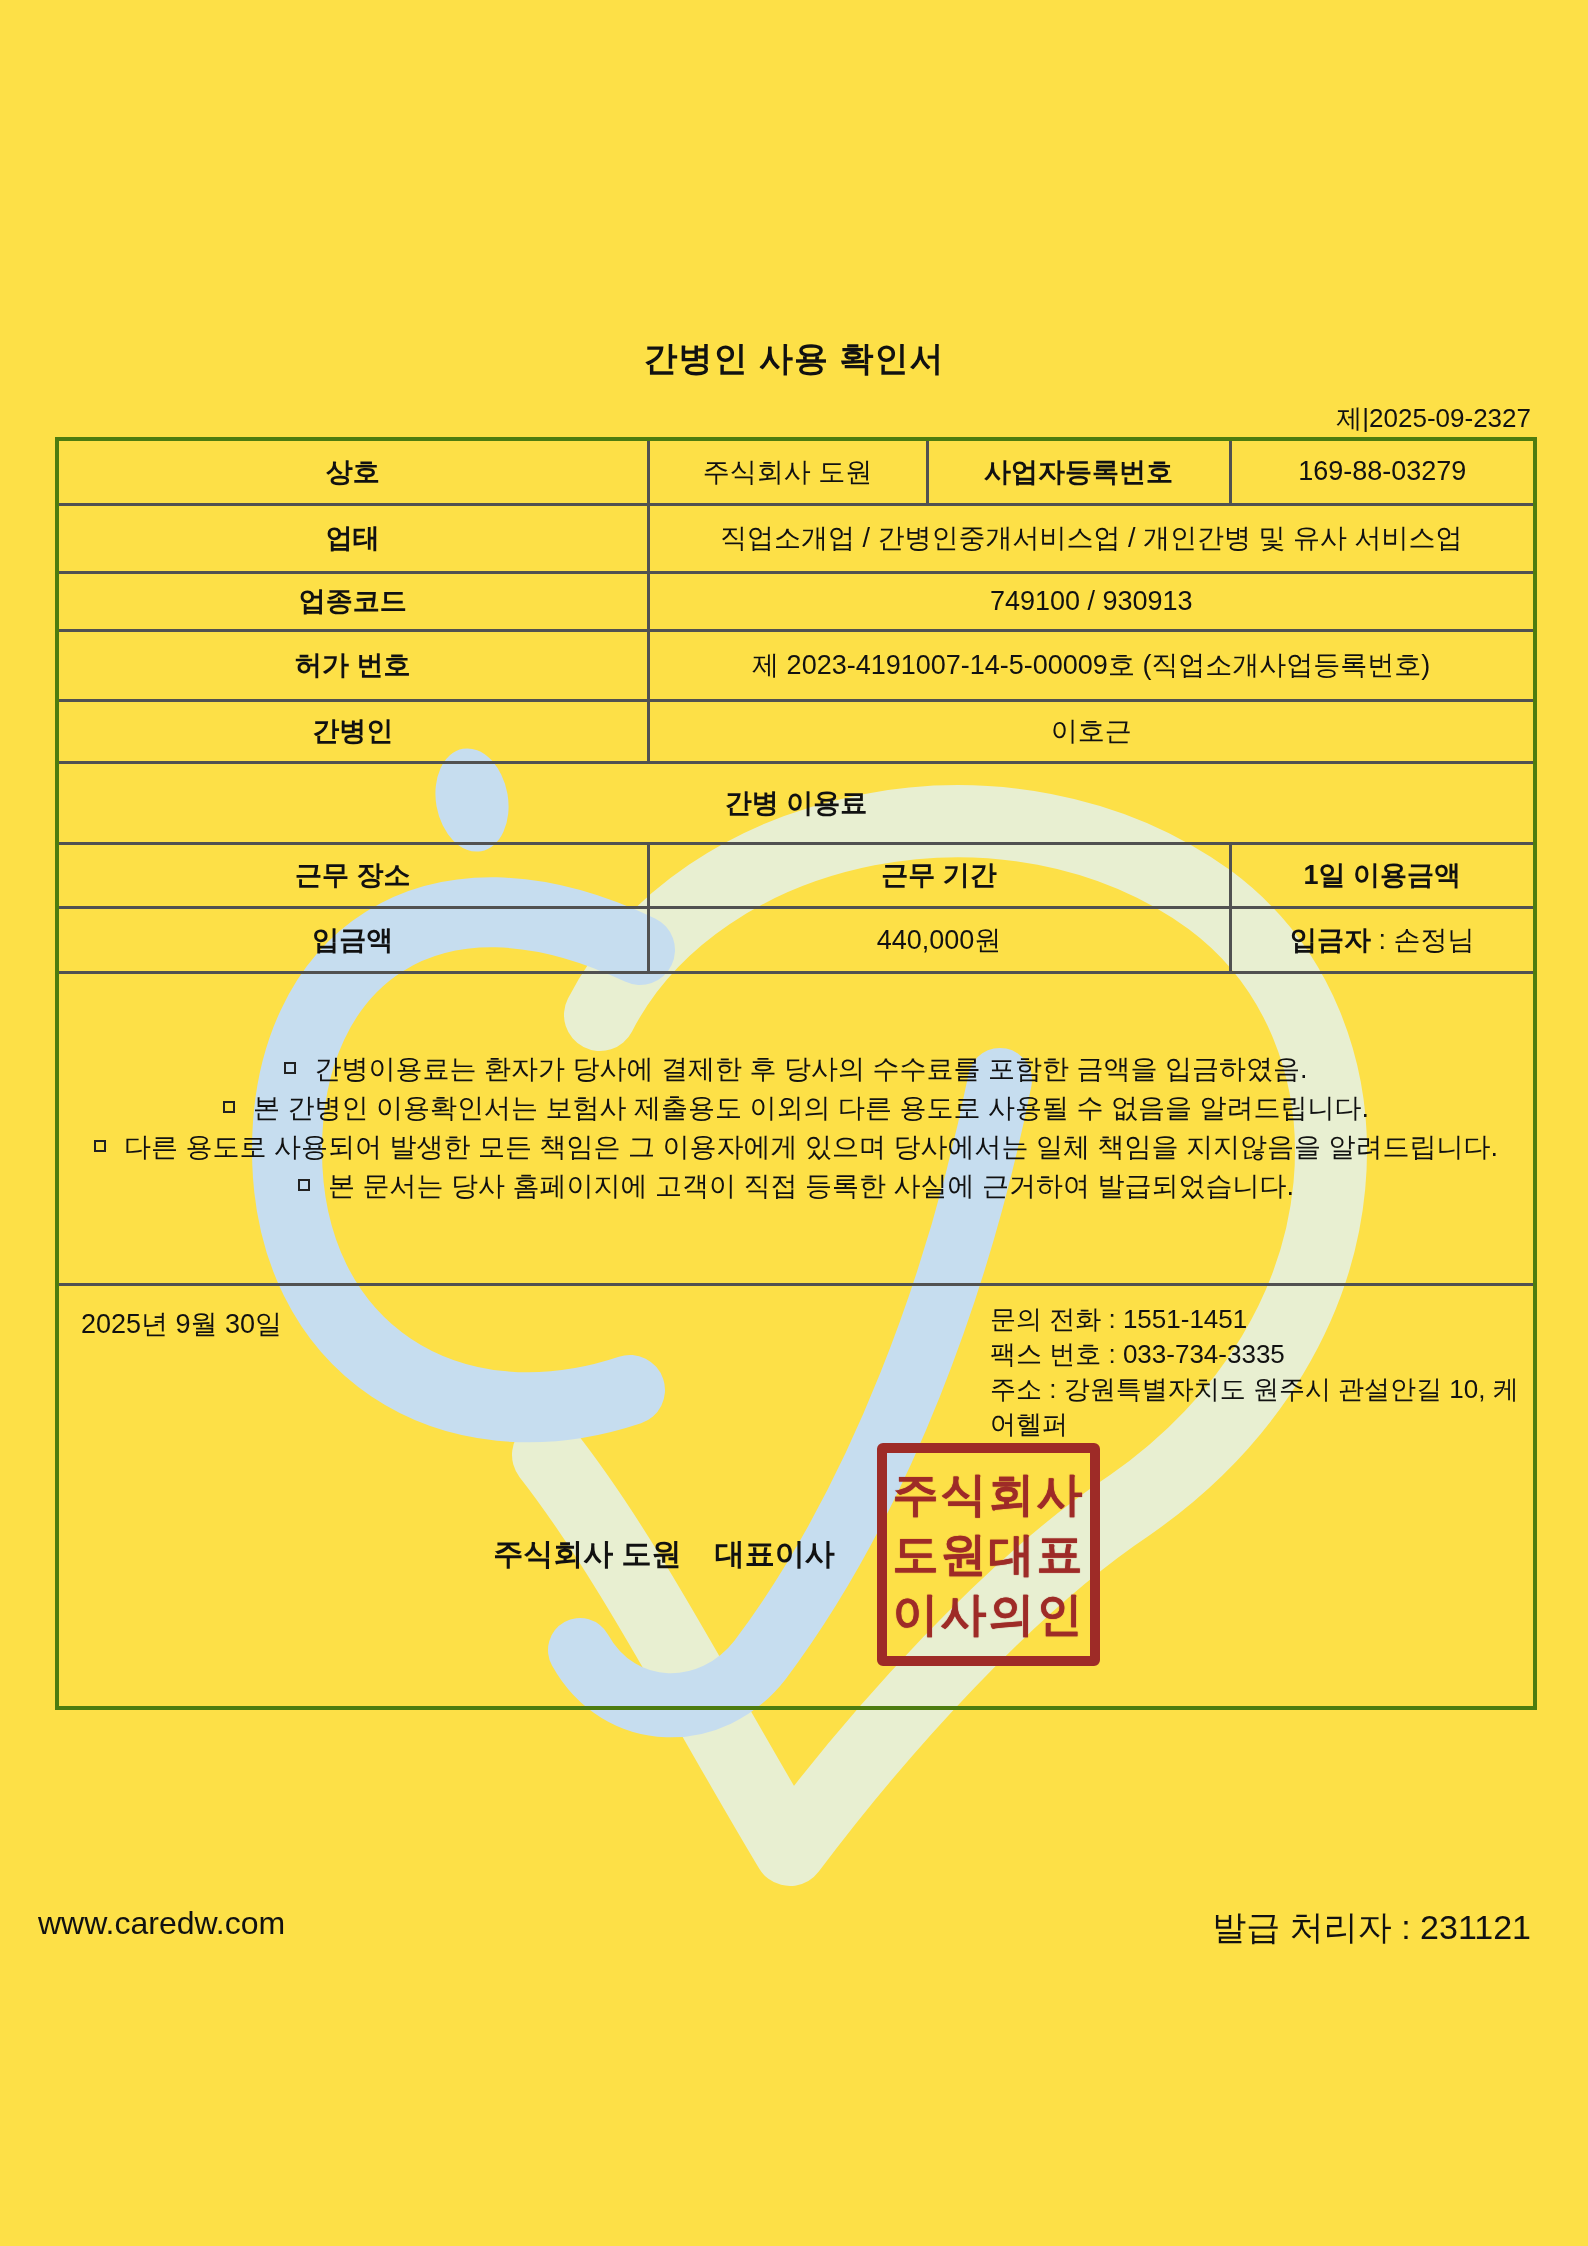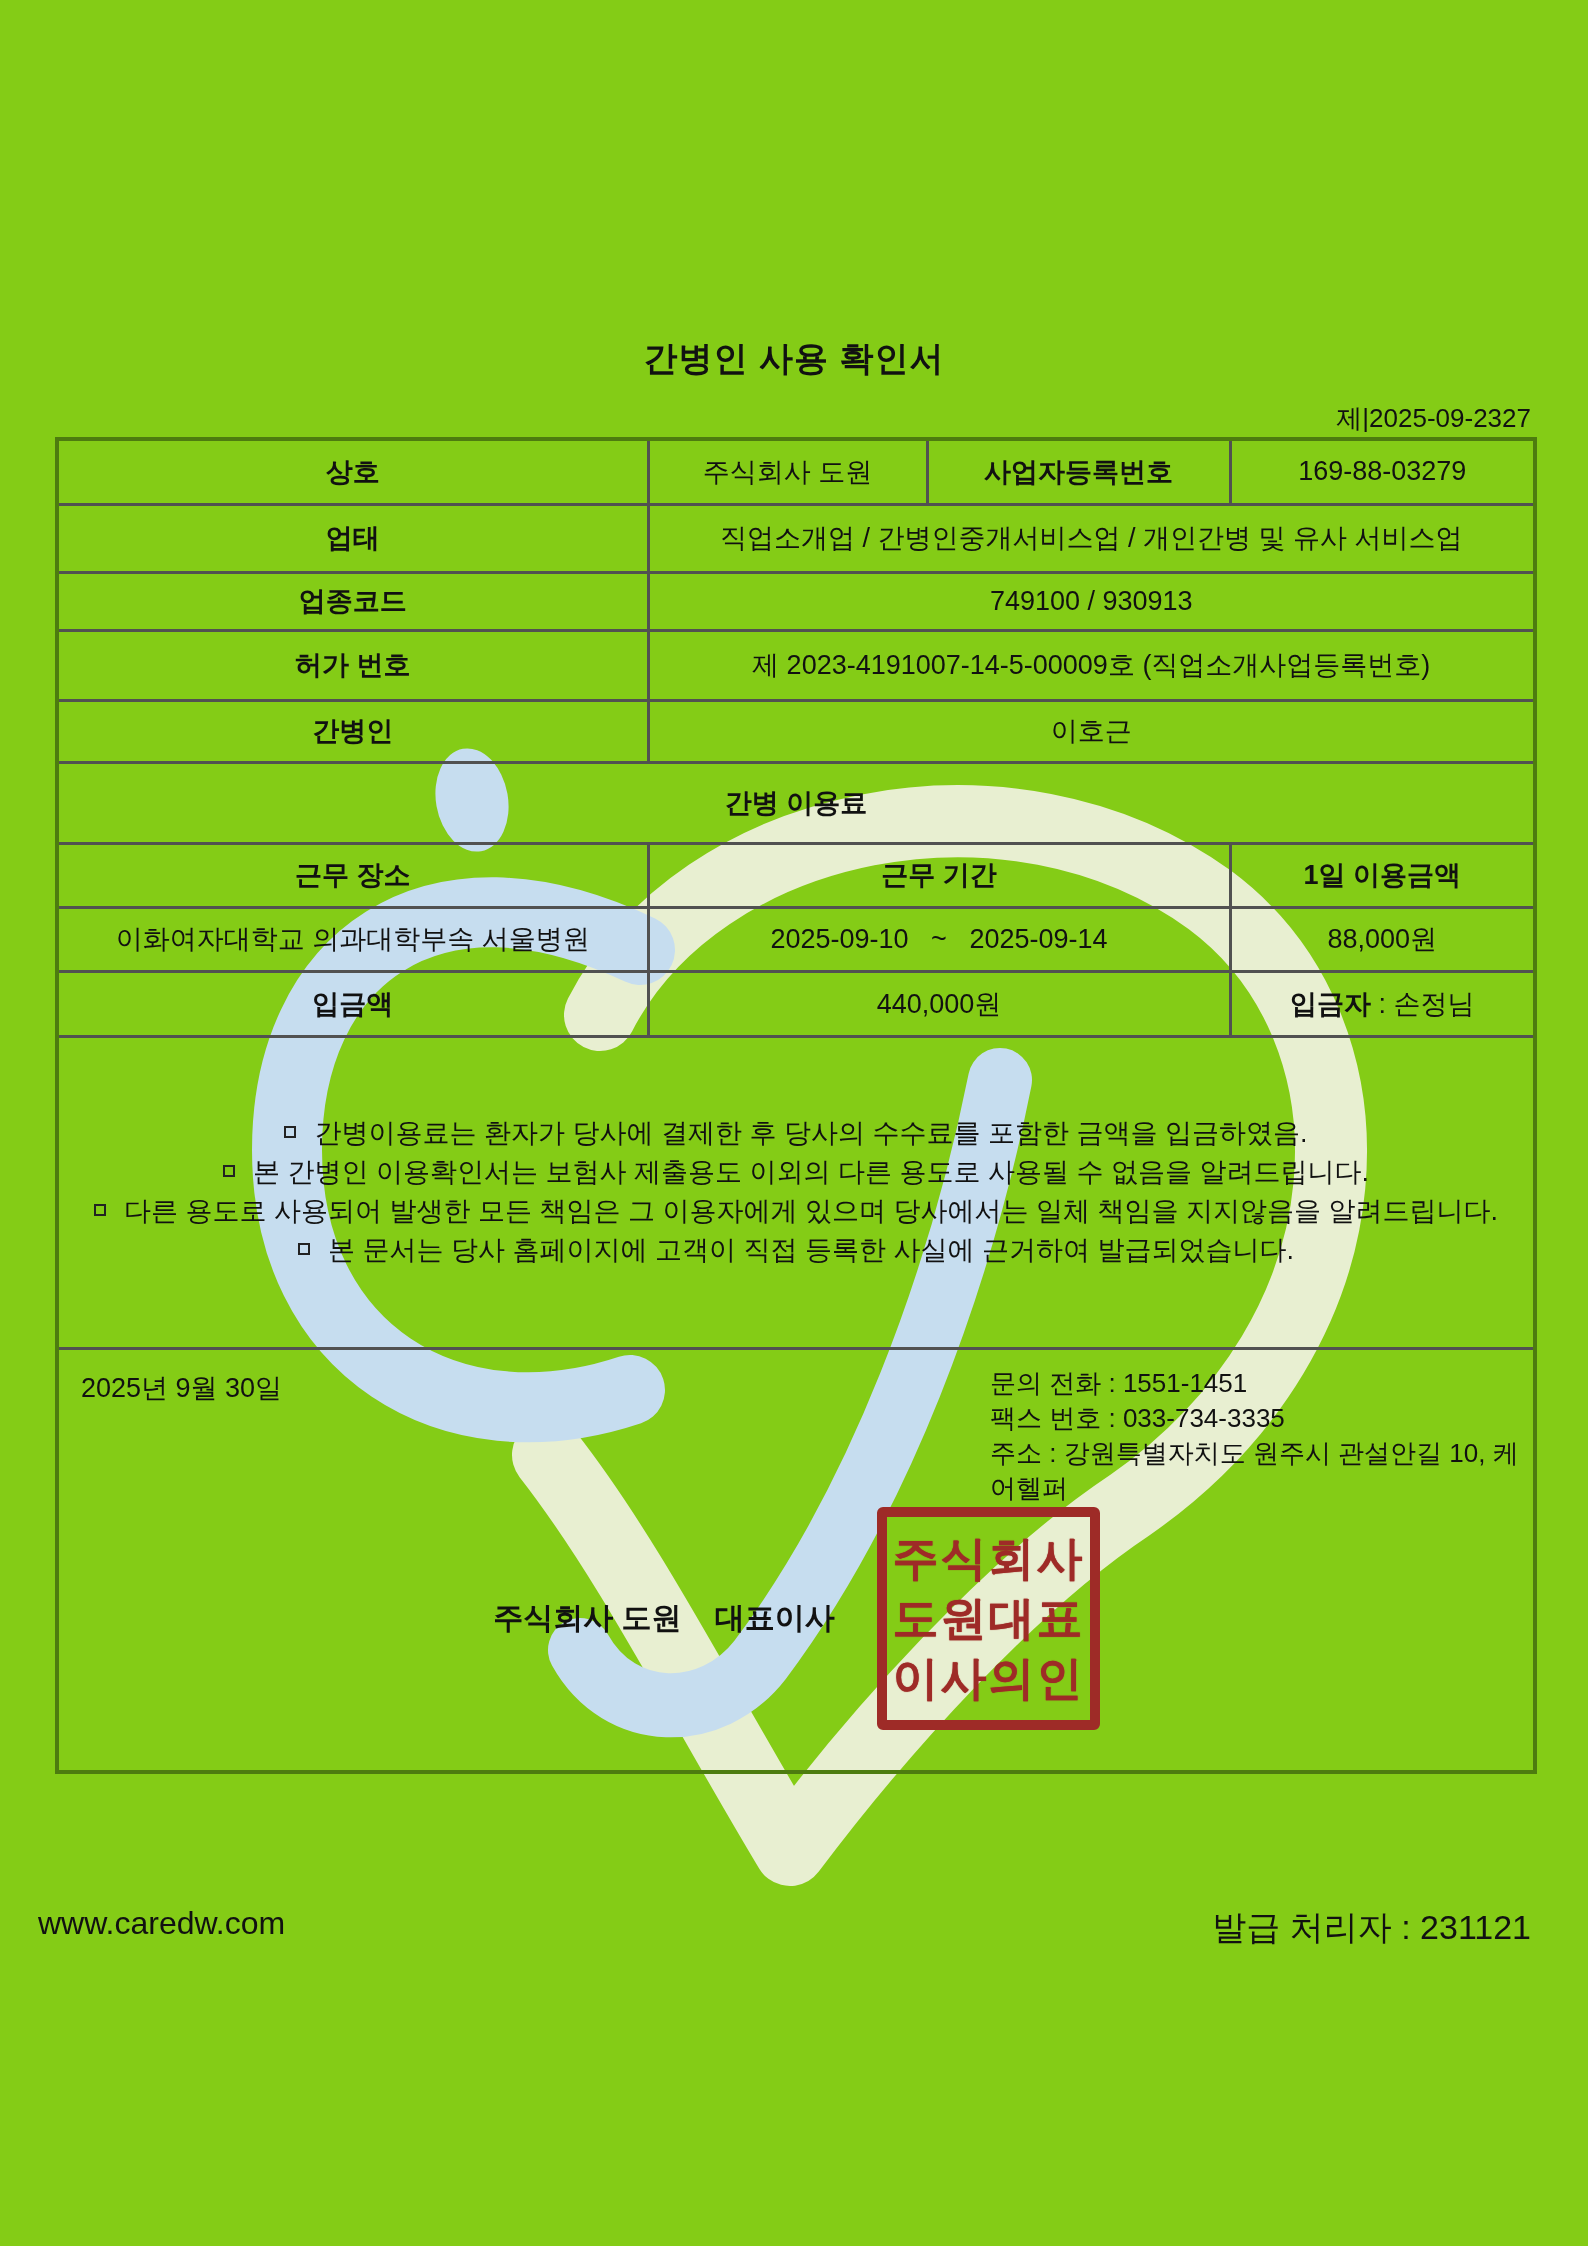--- a/index.html
+++ b/index.html
@@ -1,17 +1,17 @@
 <!DOCTYPE html>
 <html><head>
 <meta charset="utf-8">
 <style>
   html,body{margin:0;padding:0;background:#e9e9e9;}
   .page{
-    position:relative;width:1588px;height:2246px;background:#84cc16;
+    position:relative;width:1588px;height:2246px;background:#fde047;
     font-family:"Liberation Sans","DejaVu Sans",sans-serif;color:#111;
     margin:0 auto;overflow:hidden;
   }
   .watermark{position:absolute;left:0;top:0;width:1588px;height:2246px;z-index:0;}
   .content{position:absolute;left:0;top:0;width:1588px;height:2246px;z-index:1;}
   .title{
     position:absolute;top:336px;left:0;width:100%;margin:0;text-align:center;
     font-size:34px;font-weight:bold;letter-spacing:1px;
   }
   .doc-number{position:absolute;top:401px;right:57px;font-size:26px;}
@@ -104,25 +104,20 @@
           <td colspan="3">이호근</td>
         </tr>
         <tr style="height:81px">
           <td colspan="4" class="section-title">간병 이용료</td>
         </tr>
         <tr style="height:64px">
           <td class="lbl">근무 장소</td>
           <td colspan="2" class="lbl">근무 기간</td>
           <td class="lbl">1일 이용금액</td>
         </tr>
-        <tr style="height:64px">
-          <td>이화여자대학교 의과대학부속 서울병원</td>
-          <td colspan="2" class="period-cell">2025-09-10   ~   2025-09-14</td>
-          <td>88,000원</td>
-        </tr>
         <tr style="height:65px">
           <td class="lbl">입금액</td>
           <td colspan="2">440,000원</td>
           <td><span class="lbl" style="font-weight:bold">입금자</span><span style="white-space:pre"> : 손정님</span></td>
         </tr>
         <tr style="height:312px">
           <td colspan="4" class="notes-cell">
             <div class="note-line"><span class="bullet"></span><span>간병이용료는 환자가 당사에 결제한 후 당사의 수수료를 포함한 금액을 입금하였음.</span></div>
             <div class="note-line"><span class="bullet"></span><span>본 간병인 이용확인서는 보험사 제출용도 이외의 다른 용도로 사용될 수 없음을 알려드립니다.</span></div>
             <div class="note-line"><span class="bullet"></span><span>다른 용도로 사용되어 발생한 모든 책임은 그 이용자에게 있으며 당사에서는 일체 책임을 지지않음을 알려드립니다.</span></div>

